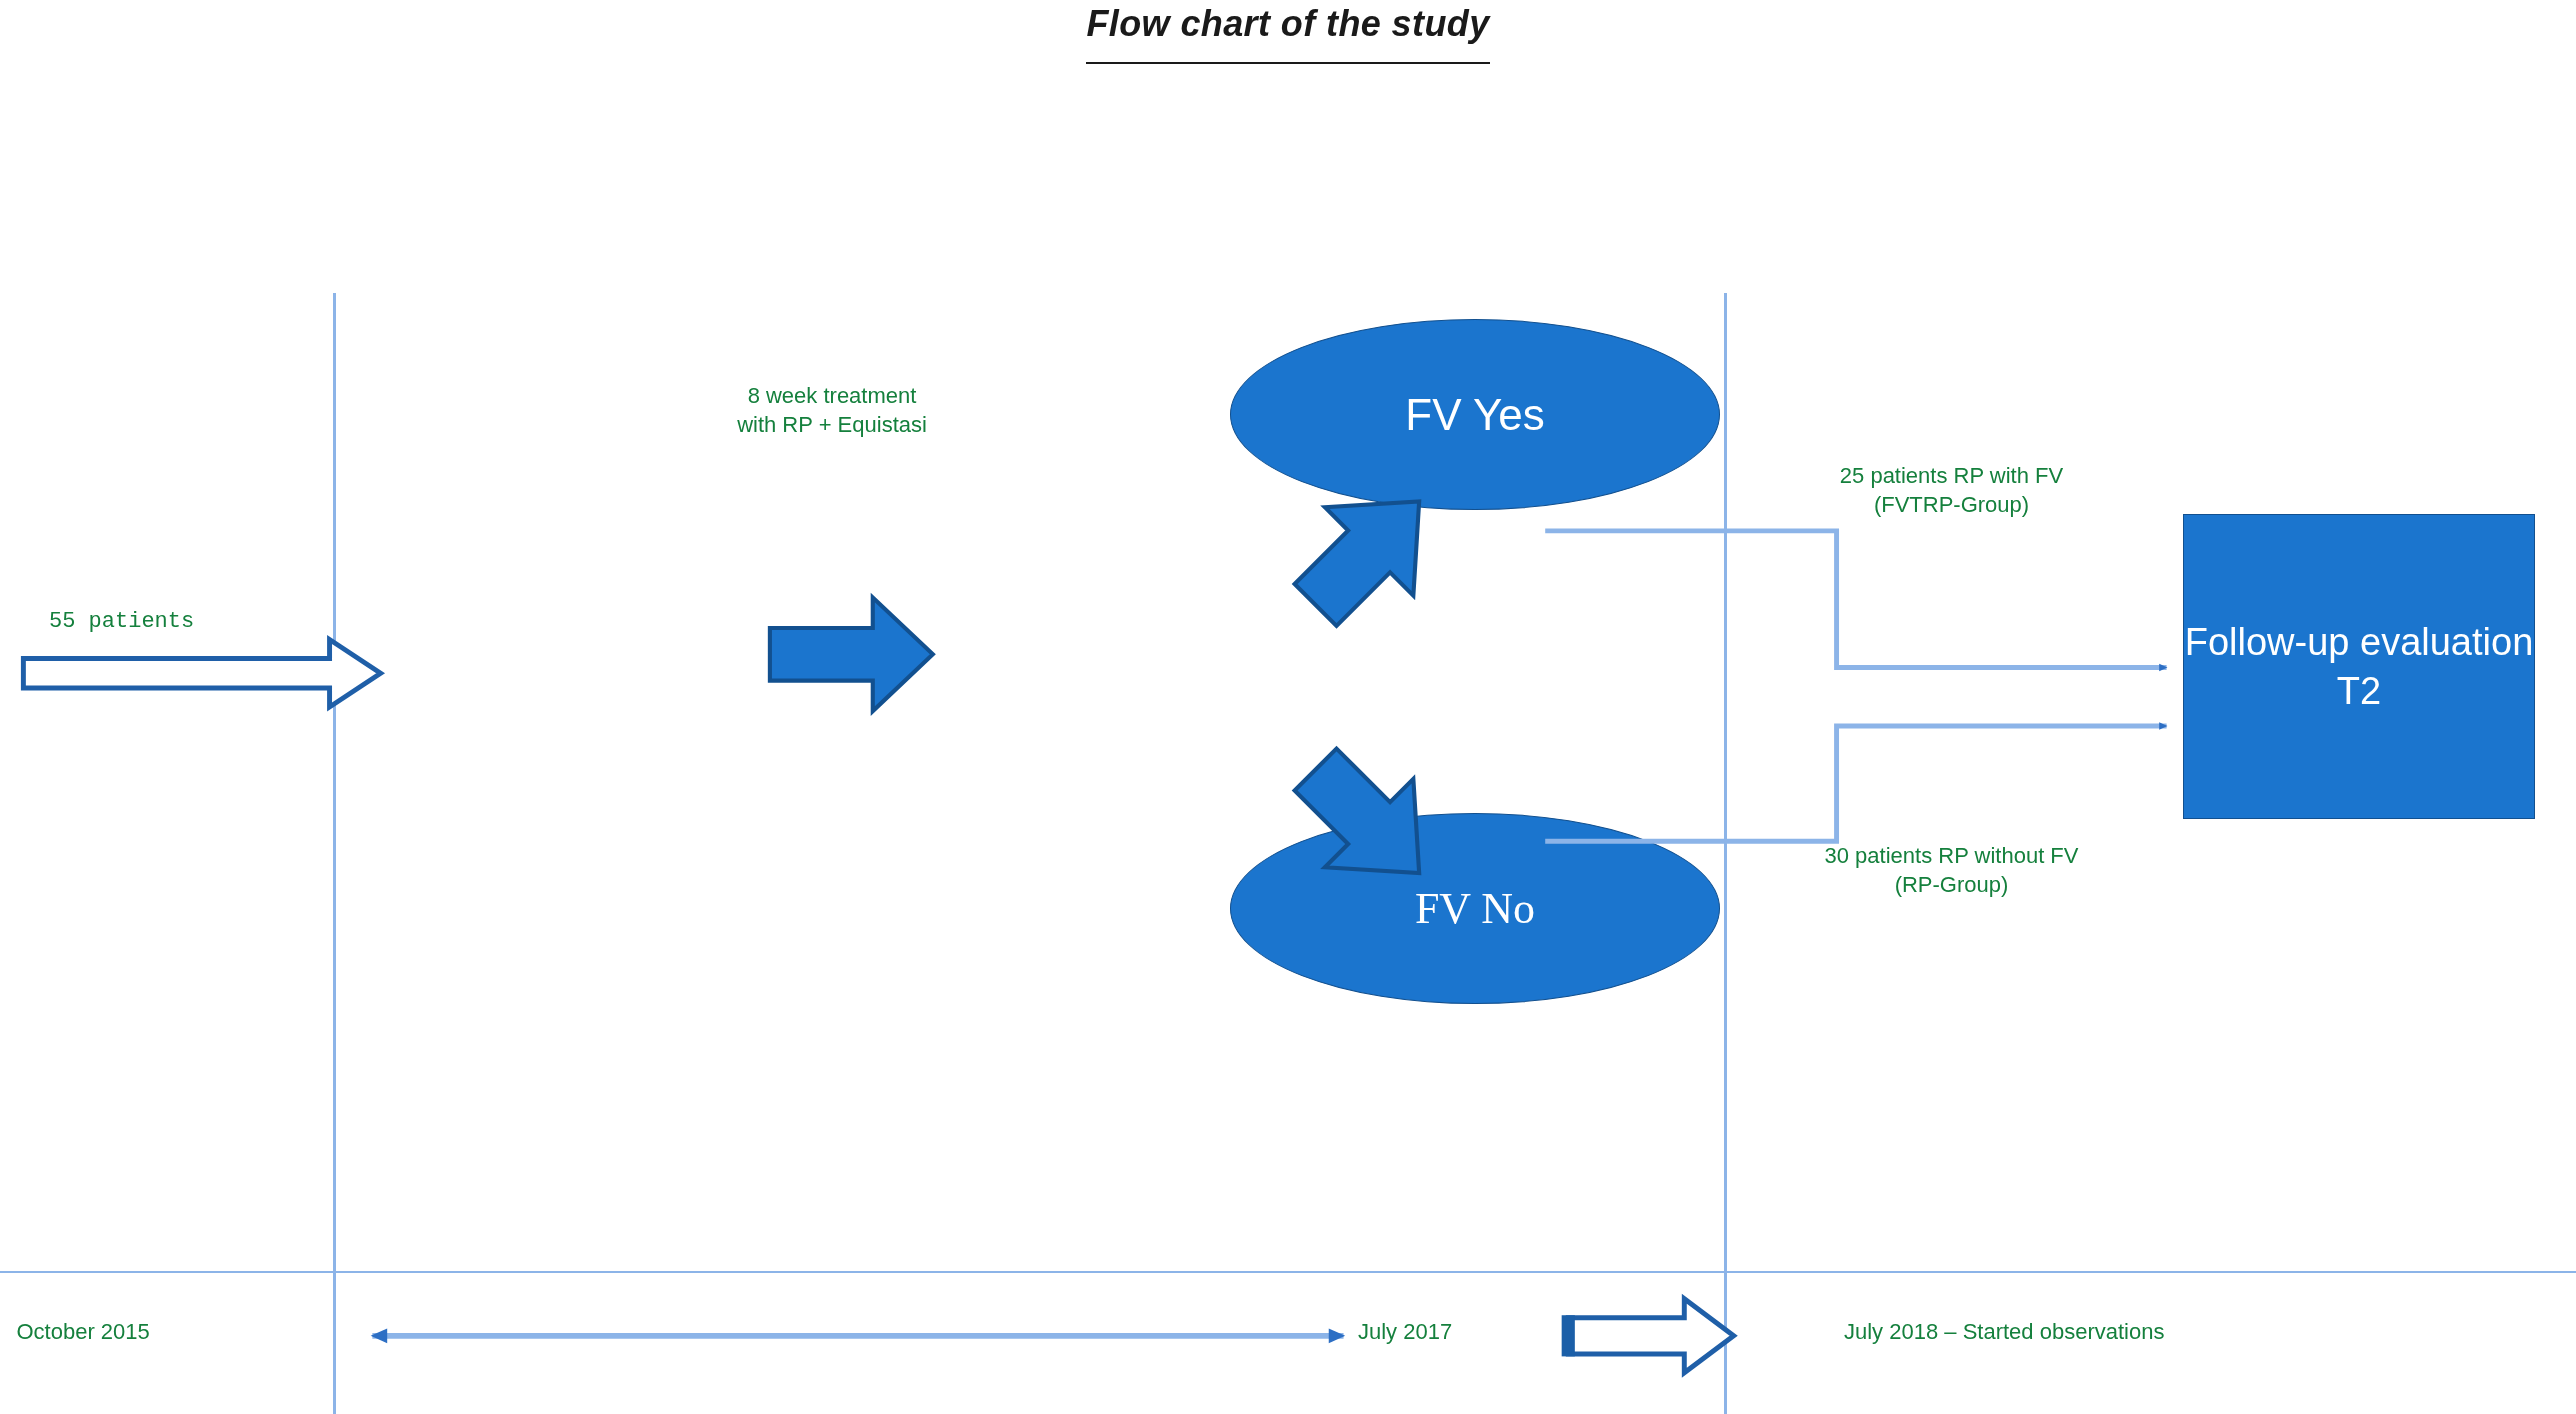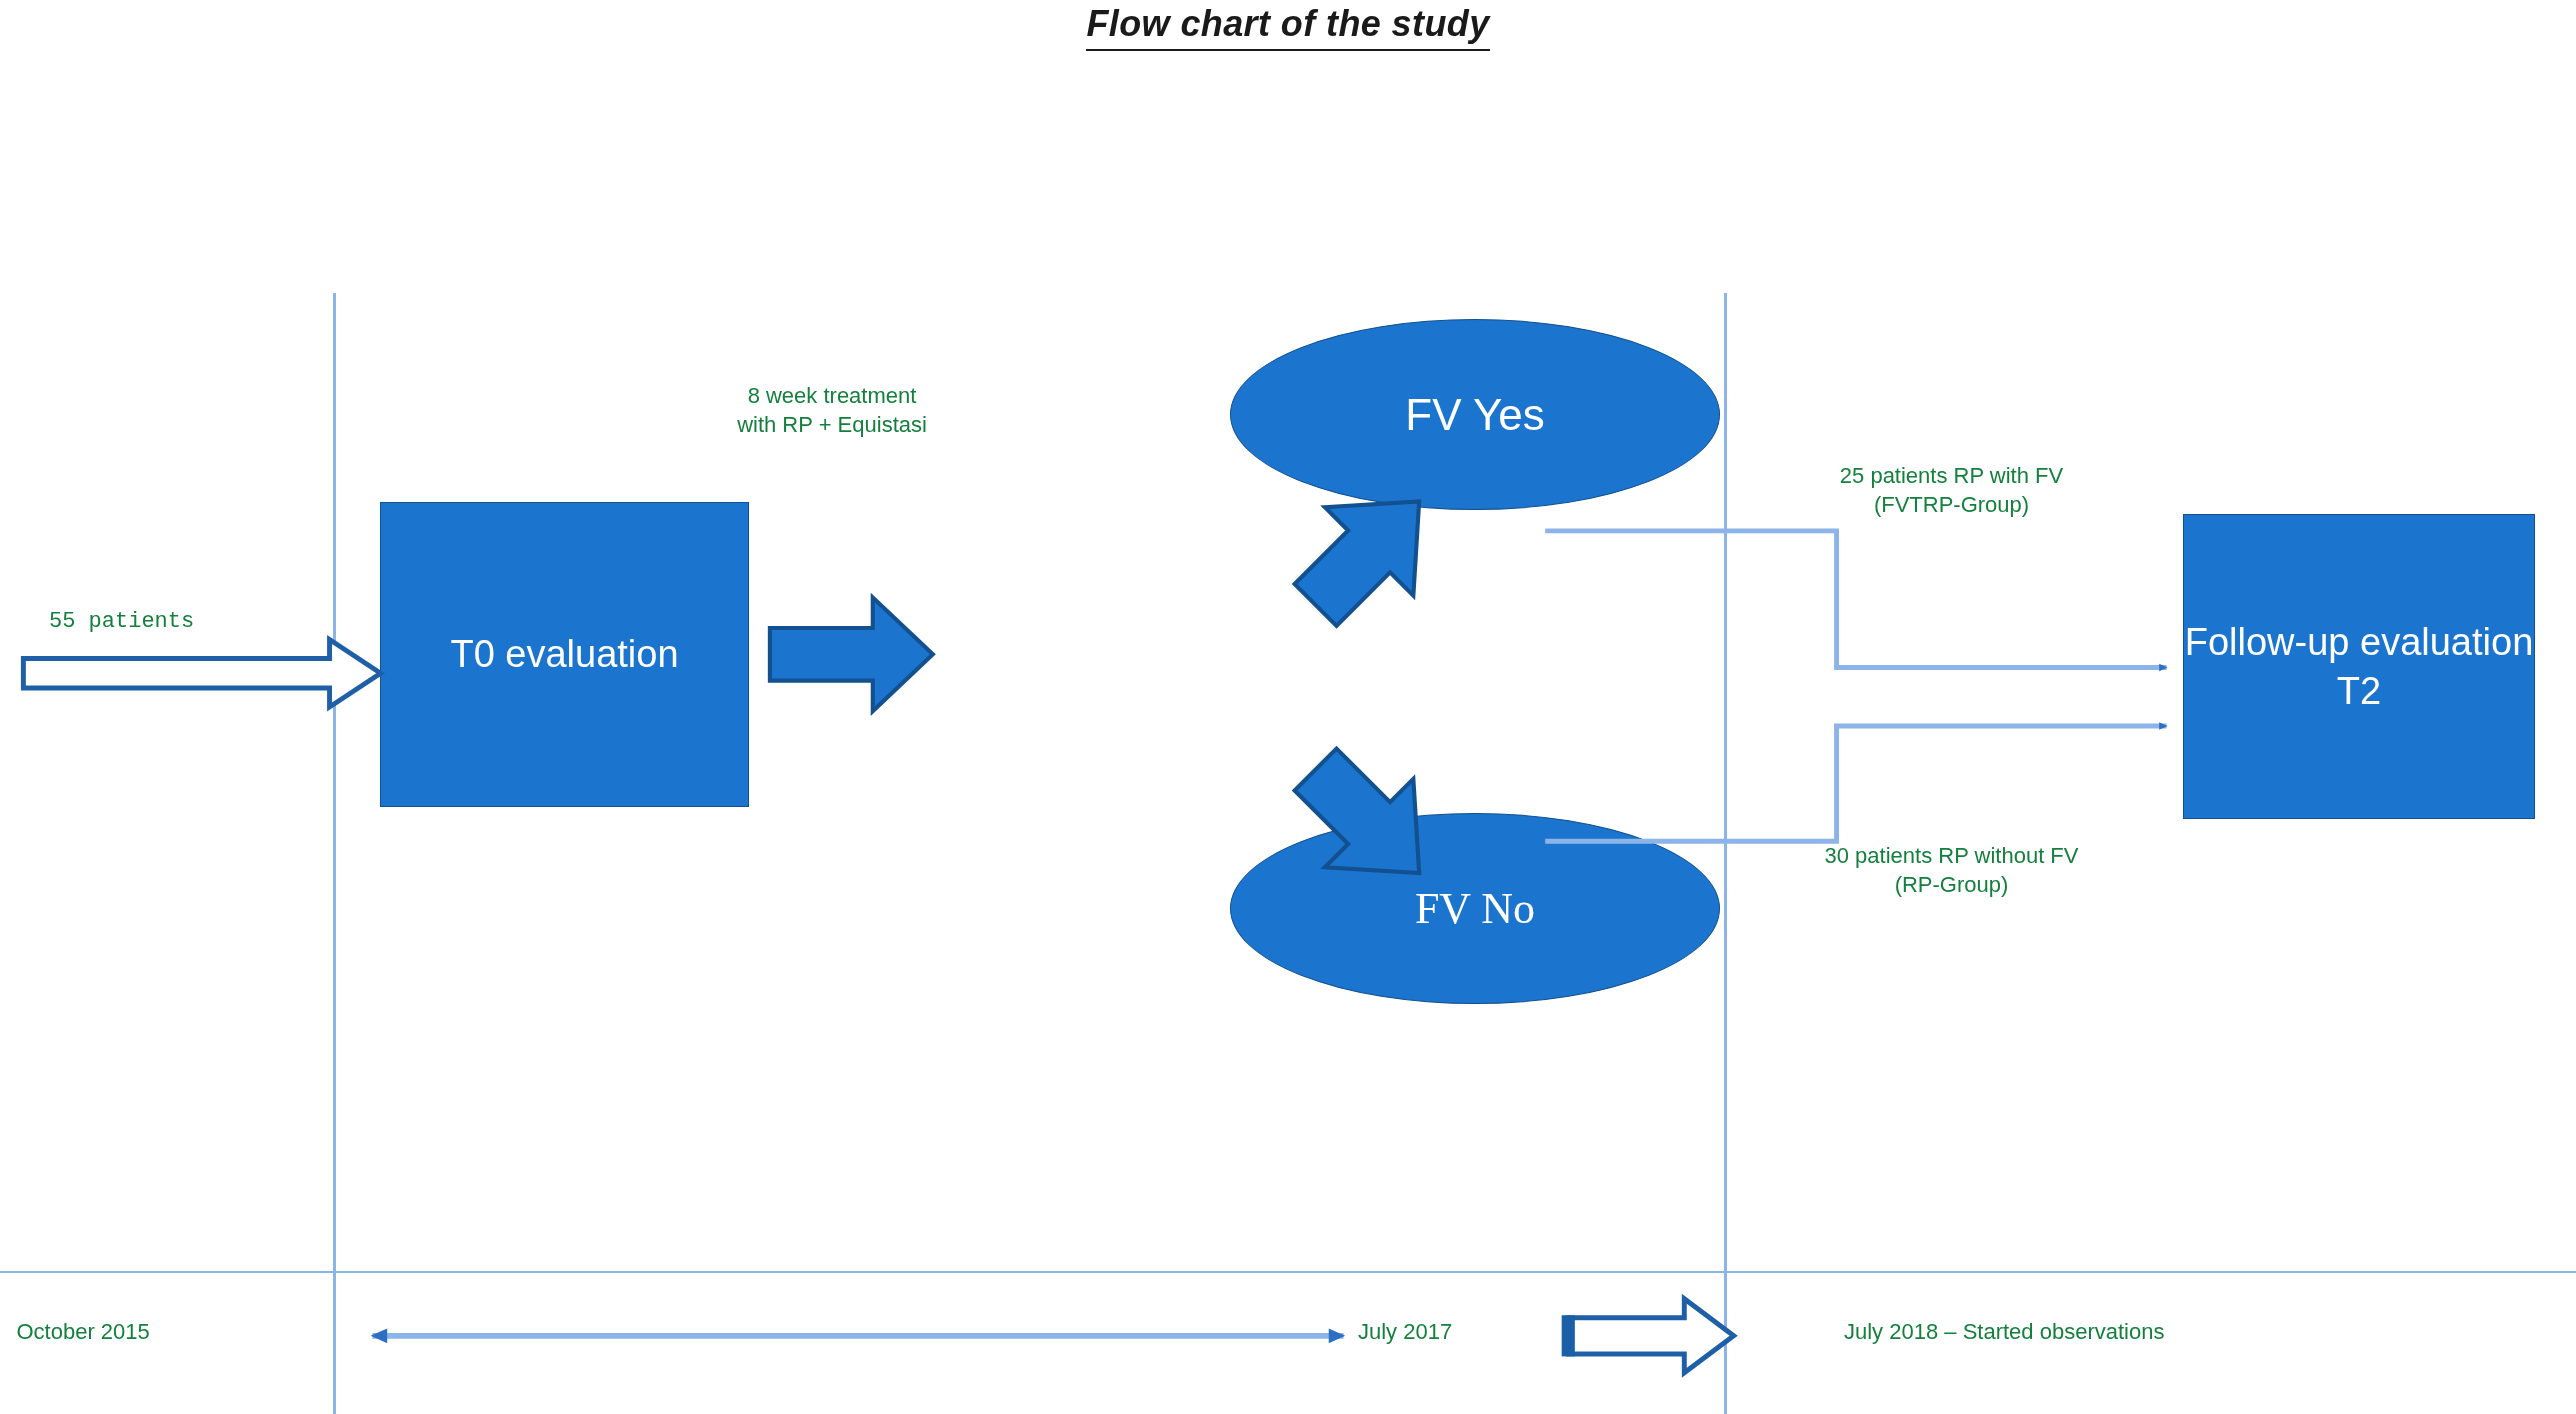--- a/index.html
+++ b/index.html
@@ -28,21 +28,21 @@
     text-align: center;
     font-size: 36px;
     font-style: italic;
     font-weight: 600;
     letter-spacing: 0.4px;
     color: #1a1a1a;
   }
   #chart-title span {
     display: inline-block;
     border-bottom: 2.5px solid #1a1a1a;
-    padding-bottom: 4px;
+    padding-bottom: 17px;
     font-style: italic;
   }
 
   
   .vguide {
     width: 2.5px;
     background: #8cb4e8;
   }
 
   
@@ -106,23 +106,20 @@
     <span>Flow chart of the study</span>
   </div>
 
   <div class="abs vguide" style="left:333px; top:293px; height:1121px;"></div>
   <div class="abs vguide" style="left:1724px; top:293px; height:1121px;"></div>
 
   <div class="abs hbaseline" style="left:0px; top:1271px; width:2576px;"></div>
 
   <div class="abs label" style="left:49px; top:607px; width:280px; text-align:left;font-family:Liberation Mono, monospace;">55 patients</div>
 
-  <div class="abs proc-box" style="left:380px; top:502px; width:369px; height:305px;">
-    <span>T0 evaluation</span>
-  </div>
 
   <div class="abs label center" style="left:626px; top:381px; width:412px;">8 week treatment
 with RP + Equistasi</div>
 
 
   <div class="abs ellipse" style="left:1230px; top:319px; width:490px; height:191px;">
     <span>FV Yes</span>
   </div>
 
   <div class="abs ellipse" style="left:1230px; top:813px; width:490px; height:191px;font-family:Liberation Serif, serif;">

